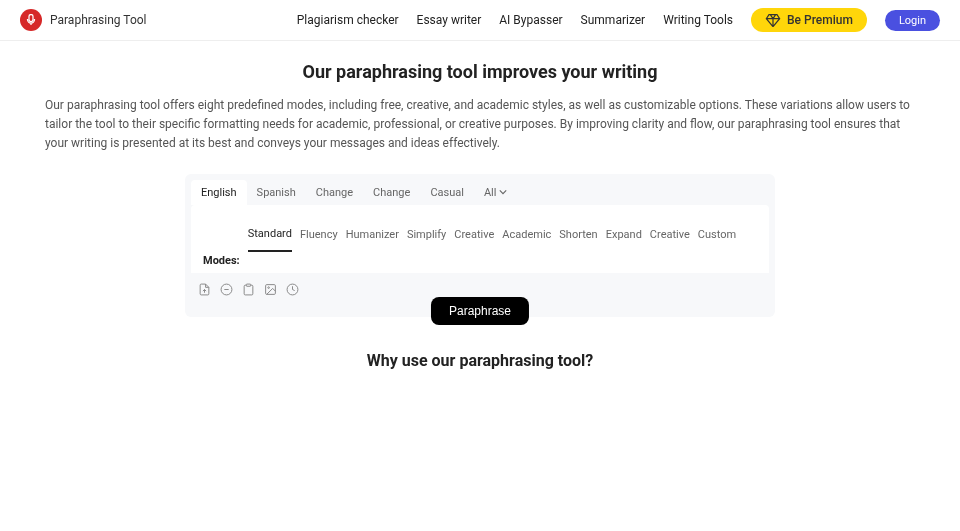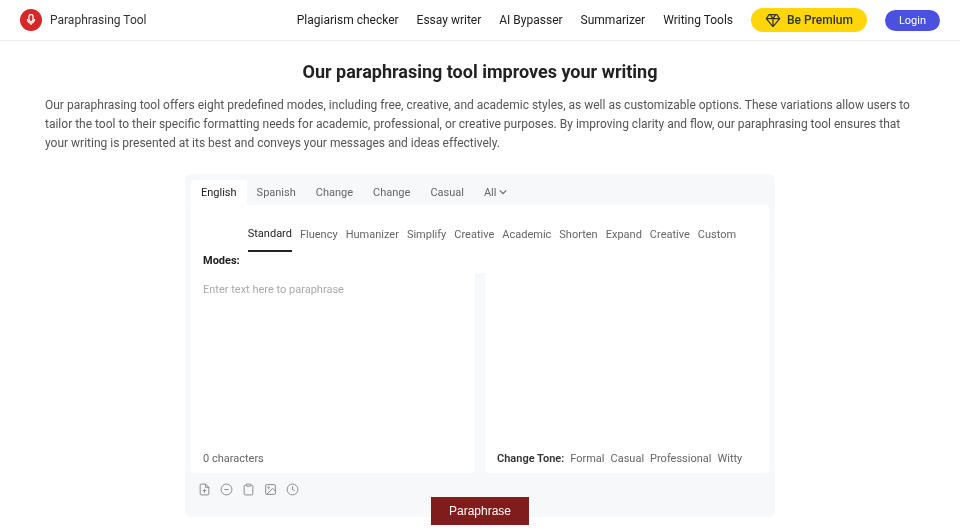--- a/index.html
+++ b/index.html
@@ -139,24 +139,24 @@
     
     .bottom-bar {
       display: flex;
       align-items: center;
       justify-content: space-between;
       padding: 10px 12px 0;
     }
     .icon-row { display: flex; gap: 8px; color: #888; }
     .icon-btn { width: 14px; height: 14px; cursor: pointer; display: flex; align-items: center; justify-content: center; }
     .paraphrase-btn {
-      background: #7f1d1d;
+      background: #000000;
       color: #fff;
       border: none;
-      border-radius: 0;
+      border-radius: 8px;
       padding: 7px 18px;
       font-size: 12px;
       cursor: pointer;
       position: absolute;
       left: 50%;
       transform: translateX(-50%);
     }
     .bottom-bar-wrap { position: relative; height: 34px; }
     
     .section-title {
@@ -223,37 +223,20 @@
       <span class="mode-tab">Humanizer</span>
       <span class="mode-tab">Simplify</span>
       <span class="mode-tab">Creative</span>
       <span class="mode-tab">Academic</span>
       <span class="mode-tab">Shorten</span>
       <span class="mode-tab">Expand</span>
       <span class="mode-tab">Creative</span>
       <span class="mode-tab">Custom</span>
     </div>
 
-    <div class="panes">
-      <div class="pane">
-        <span class="textarea-ph">Enter text here to paraphrase</span>
-        <div class="pane-footer">
-          <span>0 characters</span>
-        </div>
-      </div>
-      <div class="pane pane-right">
-        <div class="pane-footer">
-          <span class="tone-label">Change Tone:</span>
-          <span class="tone-opt">Formal</span>
-          <span class="tone-opt">Casual</span>
-          <span class="tone-opt">Professional</span>
-          <span class="tone-opt">Witty</span>
-        </div>
-      </div>
-    </div>
 
     <div class="bottom-bar-wrap">
       <div class="bottom-bar">
         <div class="icon-row">
           <div class="icon-btn">
             <svg width="13" height="13" viewBox="0 0 24 24" fill="none" stroke="#888" stroke-width="1.8">
                 <path d="M14 2H6a2 2 0 0 0-2 2v16a2 2 0 0 0 2 2h12a2 2 0 0 0 2-2V8z"></path>
                 <path d="M14 2v6h6M12 18v-6M9 15l3-3 3 3"></path>
               </svg>
           </div>

